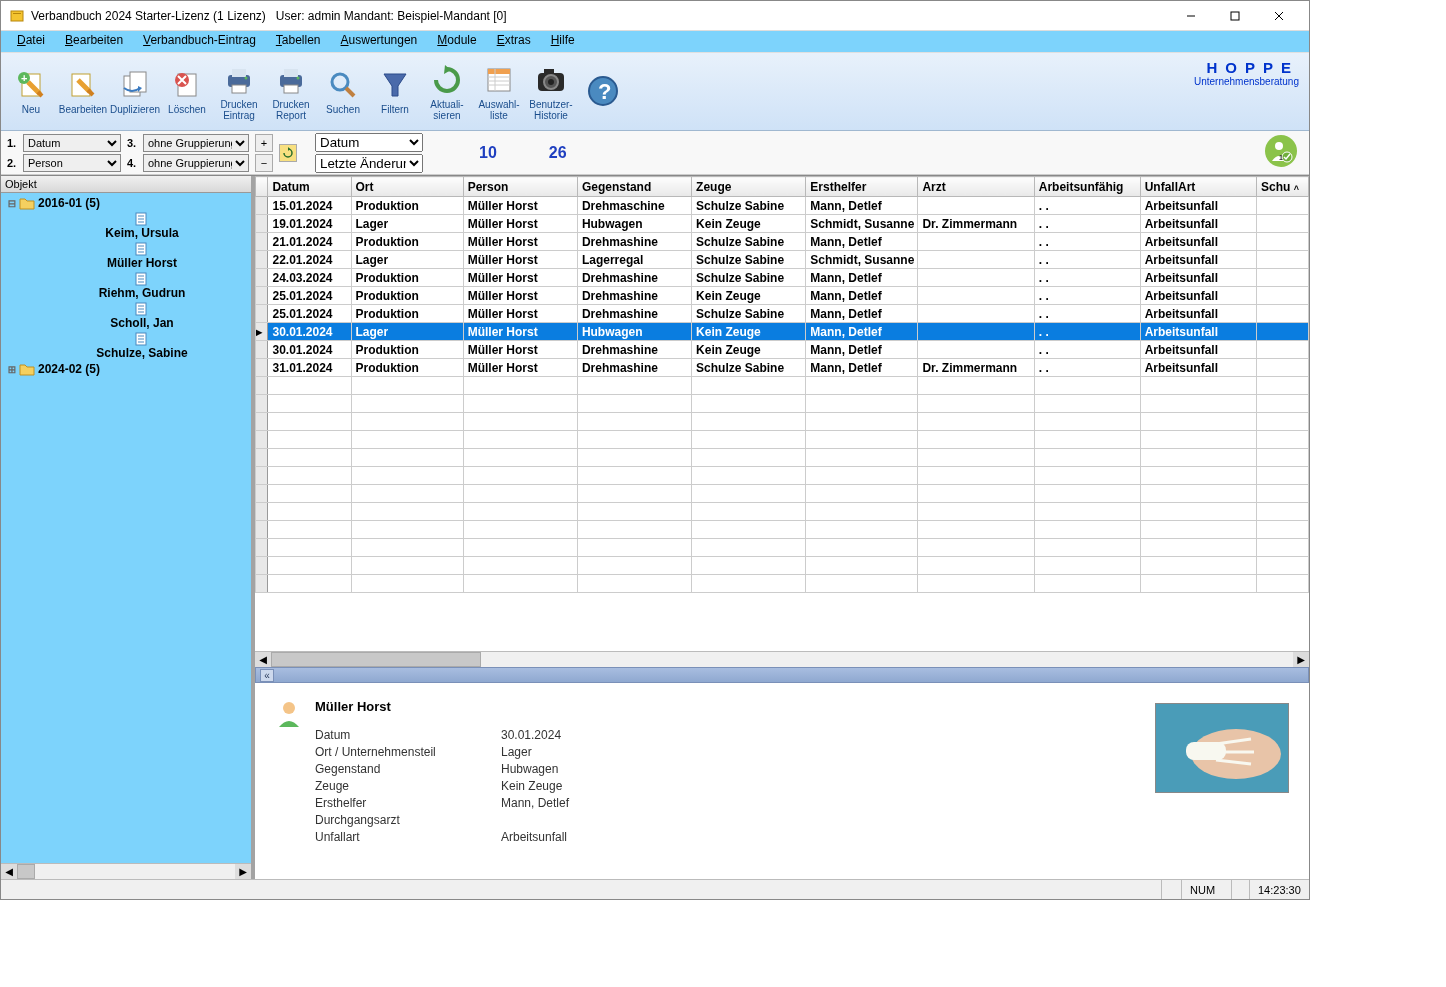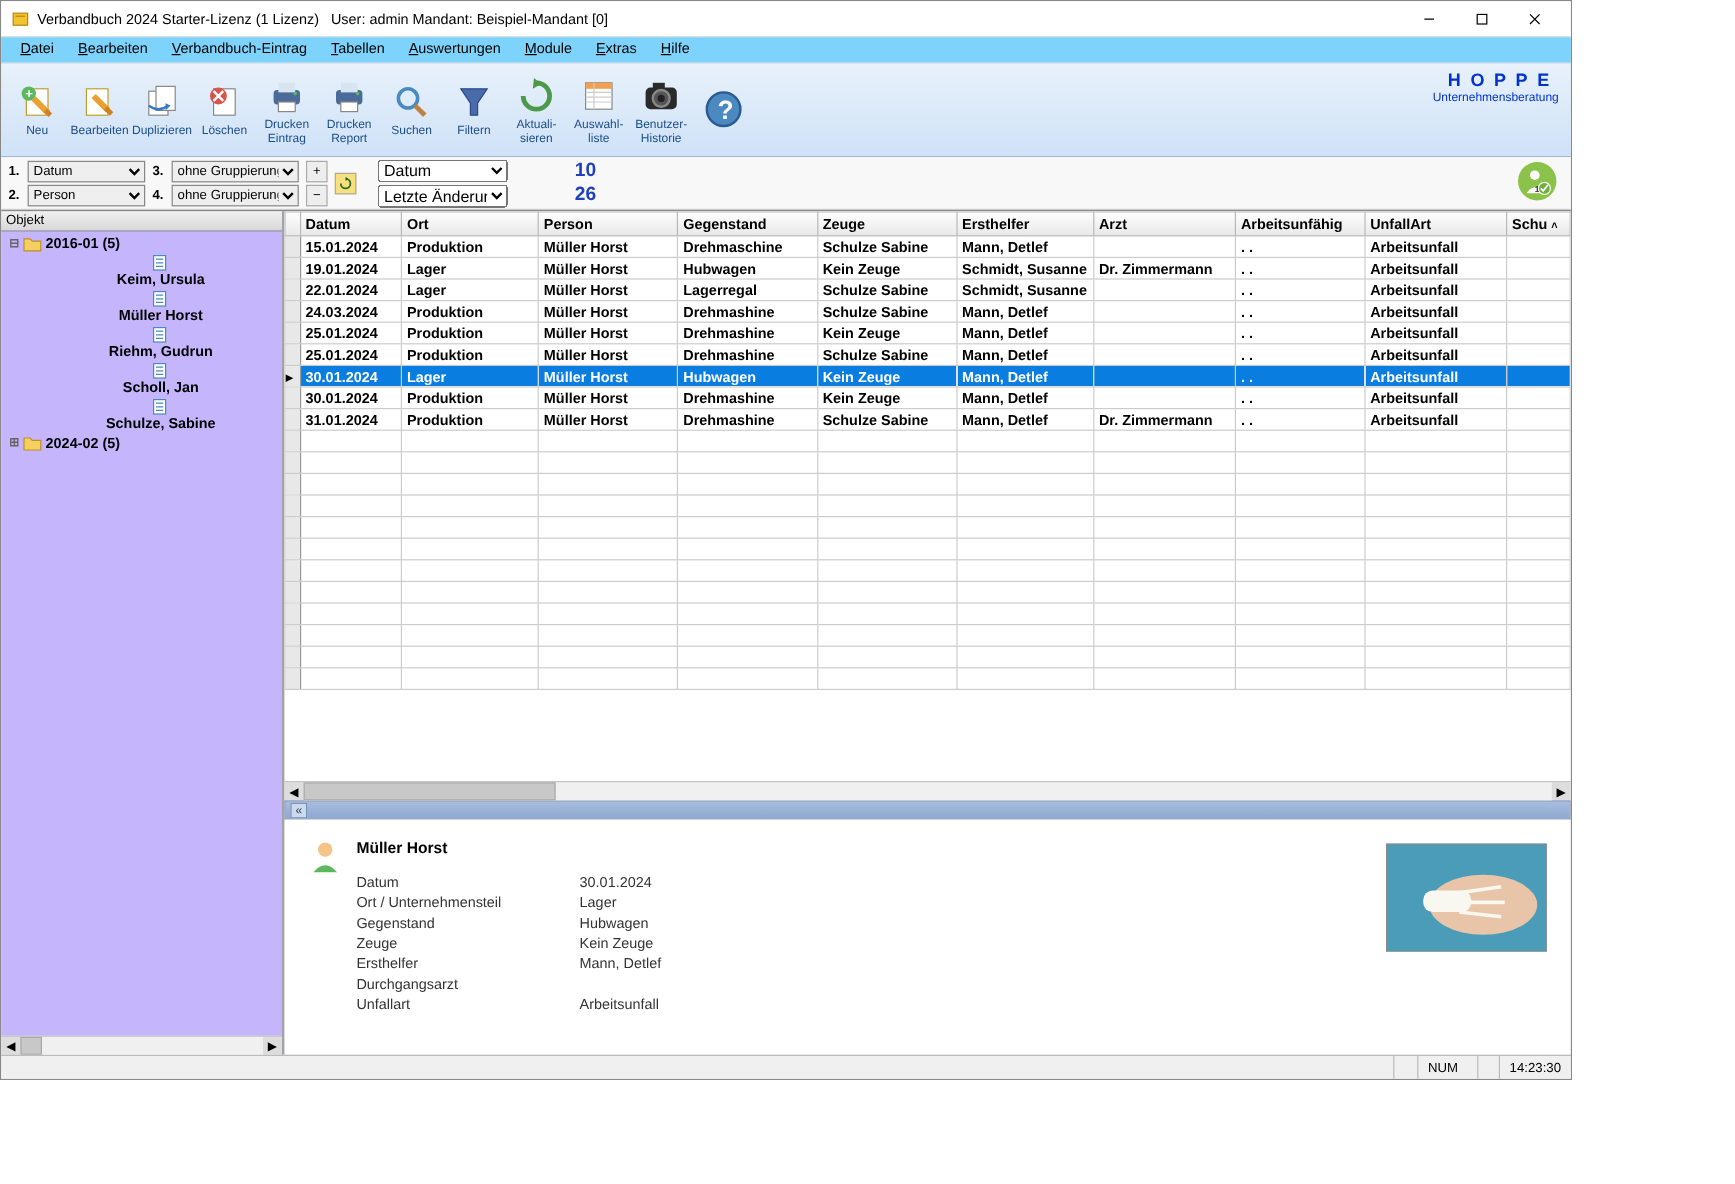--- a/index.html
+++ b/index.html
@@ -24,24 +24,24 @@
 .filterbar { height: 44px; background: #f8f8f8; display: flex; align-items: center; padding: 2px 6px; border-bottom: 1px solid #ccc; position: relative; }
 .fcol { display: flex; flex-direction: column; gap: 2px; margin-right: 6px; }
 .frow { display: flex; align-items: center; gap: 2px; }
 .frow label { font-size: 11px; width: 14px; font-weight: bold; }
 .frow select { font-size: 11px; height: 18px; border: 1px solid #888; }
 .sel1 { width: 98px; }
 .sel2 { width: 106px; }
 .sel3 { width: 108px; }
 .iconbtn { width: 18px; height: 18px; display: flex; align-items: center; justify-content: center; border: 1px solid #aaa; background: #eee; font-size: 11px; cursor: pointer; }
 .bignum { font-size: 16px; color: #2040c0; font-weight: bold; margin-left: 50px; }
-.fcol2 { display: flex; flex-direction: column; gap: 2px; align-items: flex-start; }
+.fcol2 { display: flex; gap: 2px; align-items: flex-start; }
 .usericon { position: absolute; right: 12px; top: 4px; width: 32px; height: 32px; border-radius: 50%; background: #8bc34a; display: flex; align-items: center; justify-content: center; }
 .mainarea { flex: 1; display: flex; overflow: hidden; border-top: 1px solid #888; }
-.treepane { width: 236px; border-right: 2px solid #a3a3a3; display: flex; flex-direction: column; background: #c4b5fd; }
+.treepane { width: 254px; border-right: 4px solid #a3a3a3; display: flex; flex-direction: column; background: #7dd3fc; }
 .treeheader { background: linear-gradient(#f0f0f0,#d8d8d8); border-bottom: 1px solid #999; padding: 2px 4px; font-size: 11px; }
 .tree { flex: 1; overflow: auto; padding: 2px; }
 .tnode { display: flex; align-items: center; padding: 1px 2px; font-size: 12px; cursor: default; }
 .expander { width: 14px; text-align: center; color: #666; font-size: 10px; cursor: pointer; }
 .folder { width: 16px; height: 14px; margin-right: 3px; }
 .doc { width: 14px; height: 14px; margin-right: 3px; }
 .tnode.child { padding-left: 34px; flex-direction: column; }
 .tnode.bold { font-weight: bold; }
 .gridpane { flex: 1; display: flex; flex-direction: column; overflow: hidden; }
 .gridwrap { flex: 1; overflow: auto; background: #fff; }
@@ -443,20 +443,33 @@
                 <td>Hubwagen</td>
                 <td>Kein Zeuge</td>
                 <td>Schmidt, Susanne</td>
                 <td>Dr. Zimmermann</td>
                 <td>.  .</td>
                 <td>Arbeitsunfall</td>
                 <td></td>
               </tr>
               <tr class="">
                 <td class="rowsel"></td>
+                <td>21.01.2024</td>
+                <td>Produktion</td>
+                <td>Müller Horst</td>
+                <td>Drehmashine</td>
+                <td>Schulze Sabine</td>
+                <td>Mann, Detlef</td>
+                <td></td>
+                <td>.  .</td>
+                <td>Arbeitsunfall</td>
+                <td></td>
+              </tr>
+              <tr class="">
+                <td class="rowsel"></td>
                 <td>22.01.2024</td>
                 <td>Lager</td>
                 <td>Müller Horst</td>
                 <td>Lagerregal</td>
                 <td>Schulze Sabine</td>
                 <td>Schmidt, Susanne</td>
                 <td></td>
                 <td>.  .</td>
                 <td>Arbeitsunfall</td>
                 <td></td>

